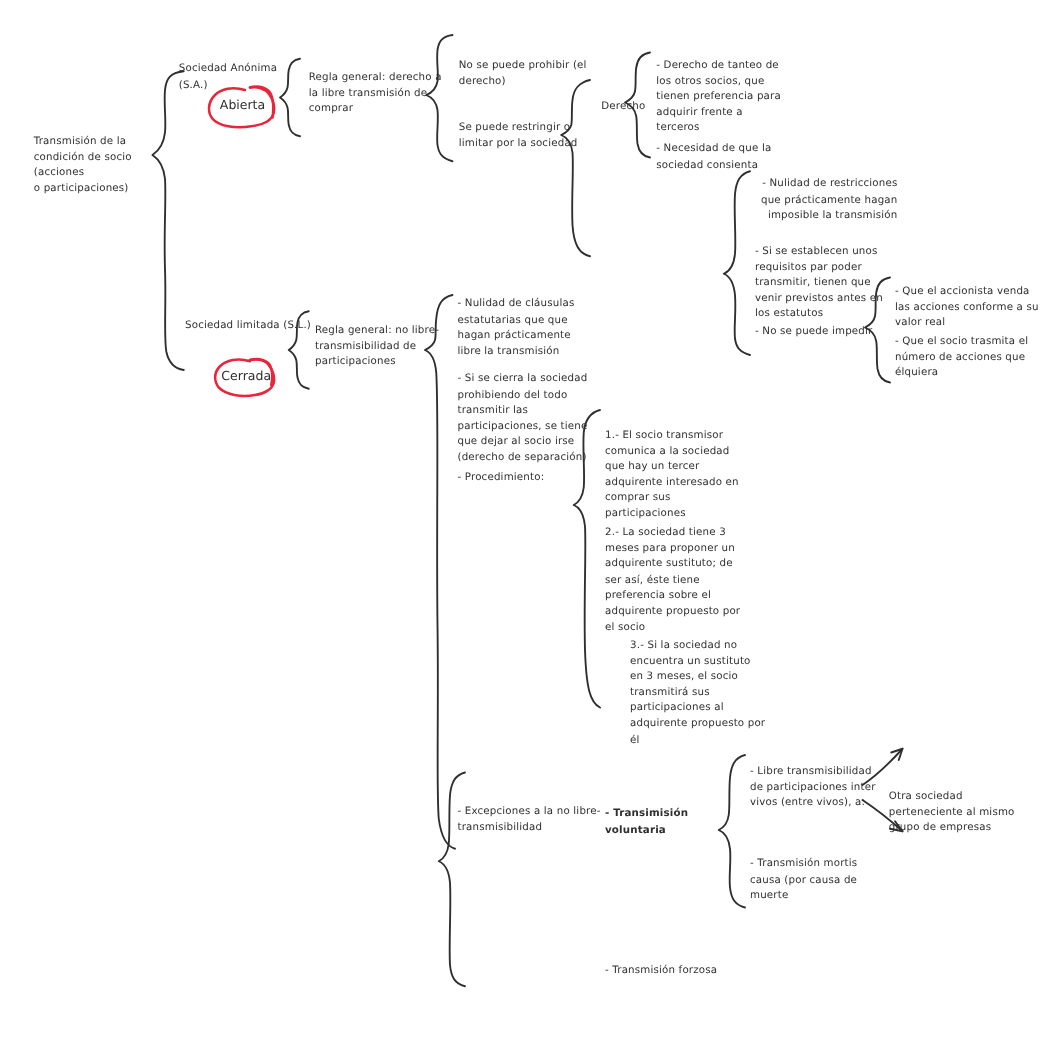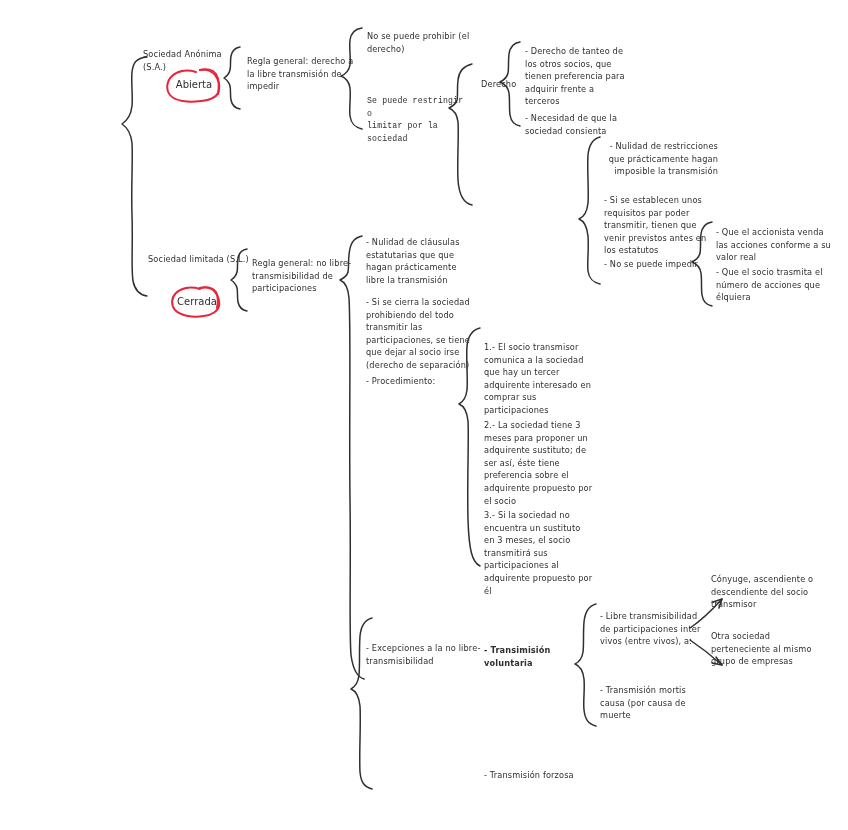--- a/index.html
+++ b/index.html
@@ -79,33 +79,36 @@
     <g fill="none" stroke="#e8253a" stroke-width="2" stroke-linecap="round" stroke-linejoin="round">
       <path d="M196,72 C186,69 177,71 172,76 C166,82 166,90 170,95 C175,101 188,103 201,101
                C211,100 218,96 219,90 C220,85 218,79 215,75 C212,71 206,69 200,70"></path>
       <path d="M200,70 C207,68 213,70 216,74 C219,79 219,88 218,94"></path>
       <path d="M200,289 C190,286 181,288 176,293 C171,298 171,305 175,310 C181,316 193,318 204,316
                C212,315 218,311 219,306 C220,301 218,296 215,292 C212,288 206,287 200,288"></path>
       <path d="M200,288 C207,286 213,288 216,292 C218,296 218,303 217,308"></path>
     </g>
   </svg>
 
+  <div class="node" style="left:27px;top:106px;width:118px;">Transmisión de la
+condición de socio (acciones
+o participaciones)</div>
 
   <div class="node" style="left:143px;top:48px;width:100px;">Sociedad Anónima (S.A.)</div>
 
   <div class="oval-label" style="left:170px;top:79px;width:48px;">Abierta</div>
 
   <div class="node" style="left:247px;top:55px;width:108px;">Regla general: derecho a
 la libre transmisión de
-impedir</div>
-
-  <div class="node" style="left:367px;top:30px;width:104px;">No se puede prohibir (el
+comprar</div>
+
+  <div class="node" style="left:367px;top:45px;width:104px;">No se puede prohibir (el
 derecho)</div>
 
-  <div class="node" style="left:367px;top:95px;width:104px;font-family:Liberation Mono, monospace;">Se puede restringir o
+  <div class="node" style="left:367px;top:95px;width:104px;">Se puede restringir o
 limitar por la sociedad</div>
 
   <div class="node" style="left:481px;top:78px;width:50px;">Derecho</div>
 
   <div class="node" style="left:525px;top:45px;width:110px;">- Derecho de tanteo de
 los otros socios, que
 tienen preferencia para
 adquirir frente a
 terceros</div>
 
@@ -163,21 +166,21 @@
 participaciones</div>
 
   <div class="node" style="left:484px;top:419px;width:110px;">2.- La sociedad tiene 3
 meses para proponer un
 adquirente sustituto; de
 ser así, éste tiene
 preferencia sobre el
 adquirente propuesto por
 el socio</div>
 
-  <div class="node" style="left:484px;top:509px;width:110px;">3.- Si la sociedad no
+  <div class="node" style="left:504px;top:509px;width:110px;">3.- Si la sociedad no
 encuentra un sustituto
 en 3 meses, el socio
 transmitirá sus
 participaciones al
 adquirente propuesto por
 él</div>
 
   <div class="node" style="left:366px;top:642px;width:116px;">- Excepciones a la no libre-
 transmisibilidad</div>
 
@@ -186,21 +189,18 @@
   <div class="node" style="left:484px;top:769px;width:112px;">- Transmisión forzosa</div>
 
   <div class="node" style="left:600px;top:684px;width:106px;">- Transmisión mortis
 causa (por causa de
 muerte</div>
 
   <div class="node" style="left:600px;top:610px;width:106px;">- Libre transmisibilidad
 de participaciones inter
 vivos (entre vivos), a:</div>
 
-  <div class="node" style="left:711px;top:573px;width:118px;">Cónyuge, ascendiente o
-descendiente del socio
-transmisor</div>
 
   <div class="node" style="left:711px;top:630px;width:118px;">Otra sociedad
 perteneciente al mismo
 grupo de empresas</div>
 
 </div>
 
 </body></html>

